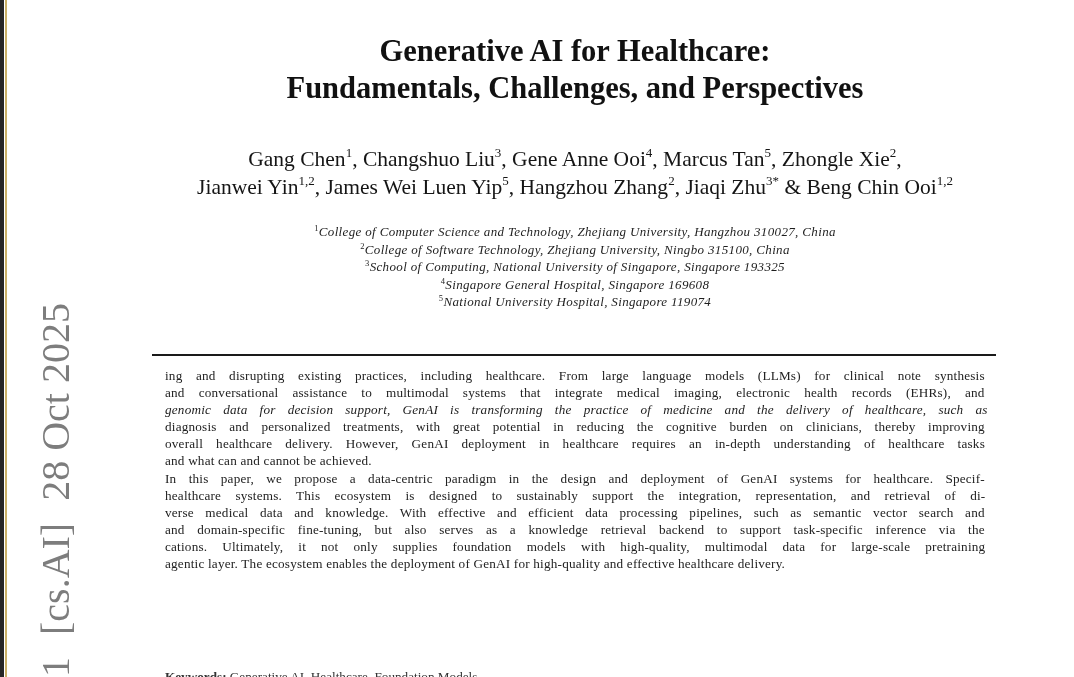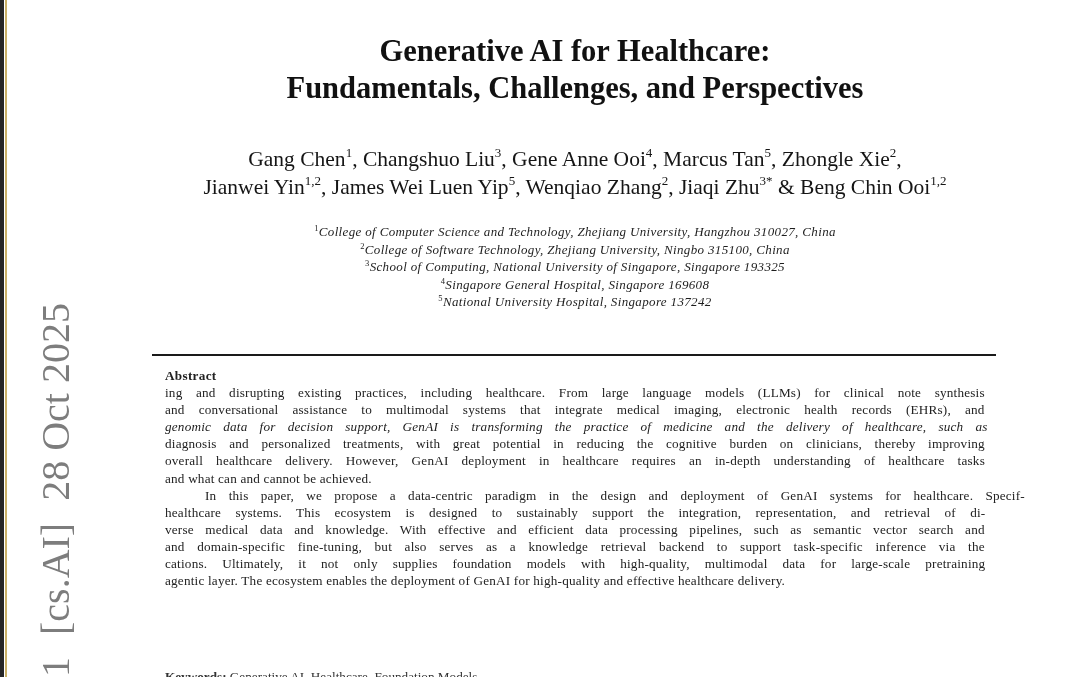--- a/index.html
+++ b/index.html
@@ -148,43 +148,42 @@
   <span>1</span><span class="gap"></span><span>[cs.AI]</span><span class="gap"></span><span>28 Oct 2025</span>
 </div>
 
 <div class="title">
   <div>Generative AI for Healthcare:</div>
   <div>Fundamentals, Challenges, and Perspectives</div>
 </div>
 
 <div class="authors">
   <div class="line" id="authors-line-1"><span>Gang Chen</span><sup>1</sup><span>, </span><span>Changshuo Liu</span><sup>3</sup><span>, </span><span>Gene Anne Ooi</span><sup>4</sup><span>, </span><span>Marcus Tan</span><sup>5</sup><span>, </span><span>Zhongle Xie</span><sup>2</sup><span>,</span></div>
-  <div class="line" id="authors-line-2"><span>Jianwei Yin</span><sup>1,2</sup><span>, </span><span>James Wei Luen Yip</span><sup>5</sup><span>, </span><span>Wenqiao Zhang</span><sup>2</sup><span>, </span><span>Jiaqi Zhu</span><sup>3*</sup><span> &amp; </span><span>Beng Chin Ooi</span><sup>1,2</sup><span></span></div>
+  <div class="line" id="authors-line-2"><span>Jianwei Yin</span><sup>1,2</sup><span>, </span><span>James Wei Luen Yip</span><sup>5</sup><span>, </span><span>Hangzhou Zhang</span><sup>2</sup><span>, </span><span>Jiaqi Zhu</span><sup>3*</sup><span> &amp; </span><span>Beng Chin Ooi</span><sup>1,2</sup><span></span></div>
 </div>
 
 <div class="affiliations" id="affiliations">
     <div class="aff"><sup>1</sup><span>College of Computer Science and Technology, Zhejiang University, Hangzhou 310027, China</span></div>
     <div class="aff"><sup>2</sup><span>College of Software Technology, Zhejiang University, Ningbo 315100, China</span></div>
     <div class="aff"><sup>3</sup><span>School of Computing, National University of Singapore, Singapore 193325</span></div>
     <div class="aff"><sup>4</sup><span>Singapore General Hospital, Singapore 169608</span></div>
-    <div class="aff"><sup>5</sup><span>National University Hospital, Singapore 137242</span></div>
+    <div class="aff"><sup>5</sup><span>National University Hospital, Singapore 119074</span></div>
   </div>
 
 <div class="rule"></div>
 
 <div class="abstract">
-  <div class="abstract-heading">Abstract</div>
   <div id="abstract-body">
       <div class="ln" style="display: block; text-align-last: left; word-spacing: 10px;">ing and disrupting existing practices, including healthcare. From large language models (LLMs) for clinical note synthesis</div>
       <div class="ln" style="display: block; text-align-last: left; word-spacing: 10.5714px;">and conversational assistance to multimodal systems that integrate medical imaging, electronic health records (EHRs), and</div>
       <div class="ln" style="display: block; text-align-last: left; word-spacing: 8.61111px; font-style: italic;">genomic data for decision support, GenAI is transforming the practice of medicine and the delivery of healthcare, such as</div>
       <div class="ln" style="display: block; text-align-last: left; word-spacing: 9.06667px;">diagnosis and personalized treatments, with great potential in reducing the cognitive burden on clinicians, thereby improving</div>
       <div class="ln" style="display: block; text-align-last: left; word-spacing: 9.57143px;">overall healthcare delivery. However, GenAI deployment in healthcare requires an in-depth understanding of healthcare tasks</div>
       <div class="ln last">and what can and cannot be achieved.</div>
-      <div class="ln" style="display: block; text-align-last: left; word-spacing: 8.77778px; margin-left: 40px;">In this paper, we propose a data-centric paradigm in the design and deployment of GenAI systems for healthcare. Specif-</div>
+      <div class="ln" style="display: block; text-align-last: left; word-spacing: 8.77778px;">In this paper, we propose a data-centric paradigm in the design and deployment of GenAI systems for healthcare. Specif-</div>
       <div class="ln" style="display: block; text-align-last: left; word-spacing: 10.7333px;">healthcare systems. This ecosystem is designed to sustainably support the integration, representation, and retrieval of di-</div>
       <div class="ln" style="display: block; text-align-last: left; word-spacing: 8px;">verse medical data and knowledge. With effective and efficient data processing pipelines, such as semantic vector search and</div>
       <div class="ln" style="display: block; text-align-last: left; word-spacing: 9.0625px;">and domain-specific fine-tuning, but also serves as a knowledge retrieval backend to support task-specific inference via the</div>
       <div class="ln" style="display: block; text-align-last: left; word-spacing: 11.5px;">cations. Ultimately, it not only supplies foundation models with high-quality, multimodal data for large-scale pretraining</div>
       <div class="ln last">agentic layer. The ecosystem enables the deployment of GenAI for high-quality and effective healthcare delivery.</div>
     </div>
 </div>
 
 <div class="keywords">
   <b>Keywords:</b>

